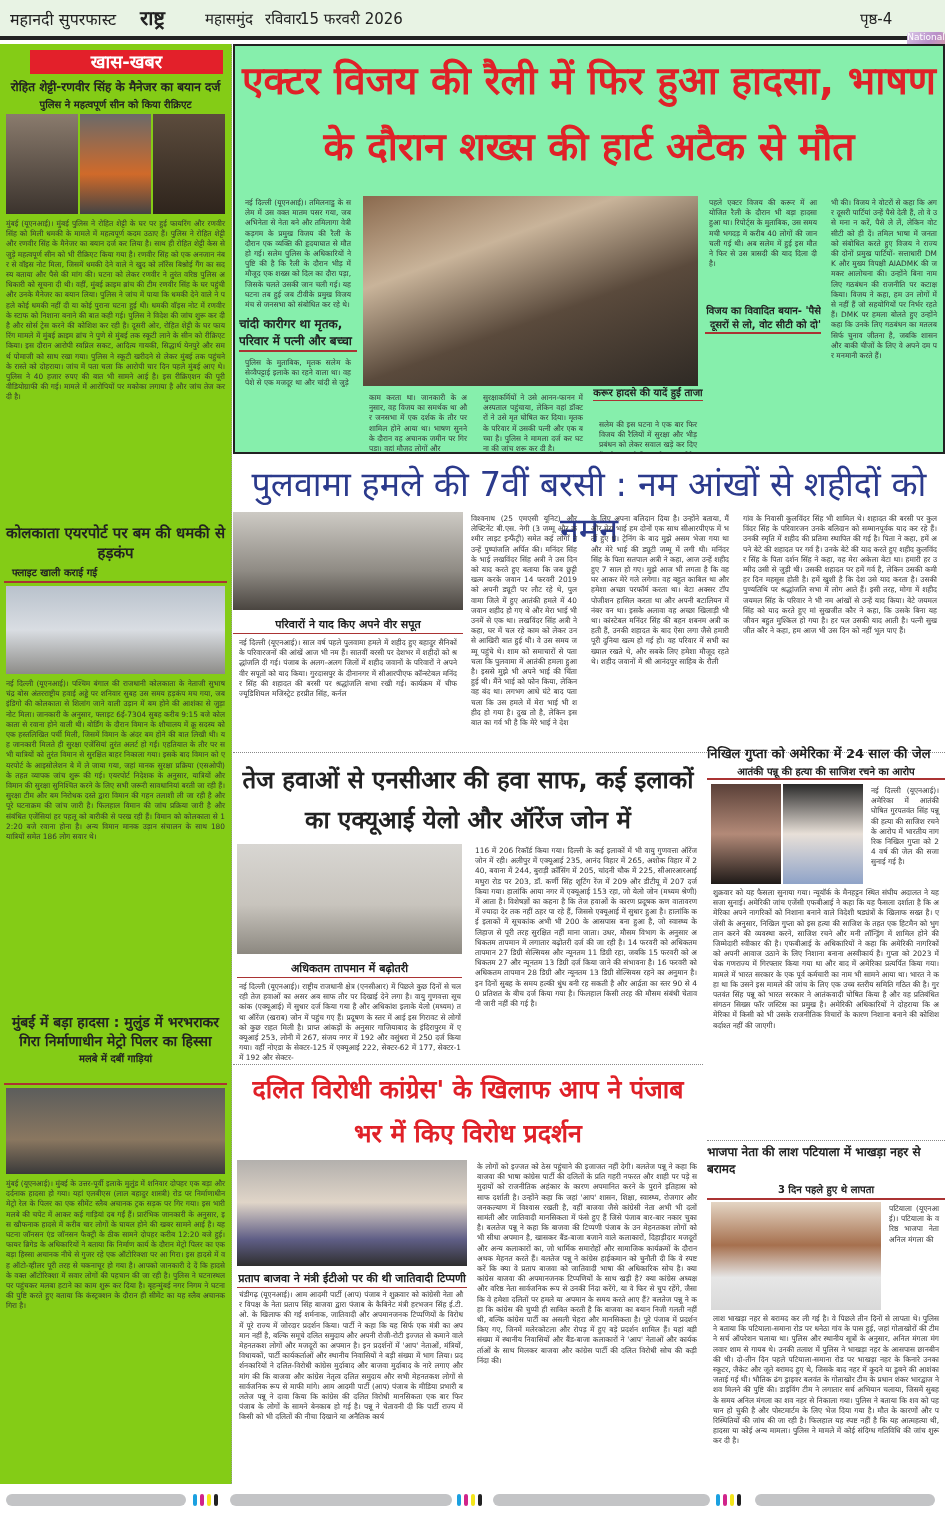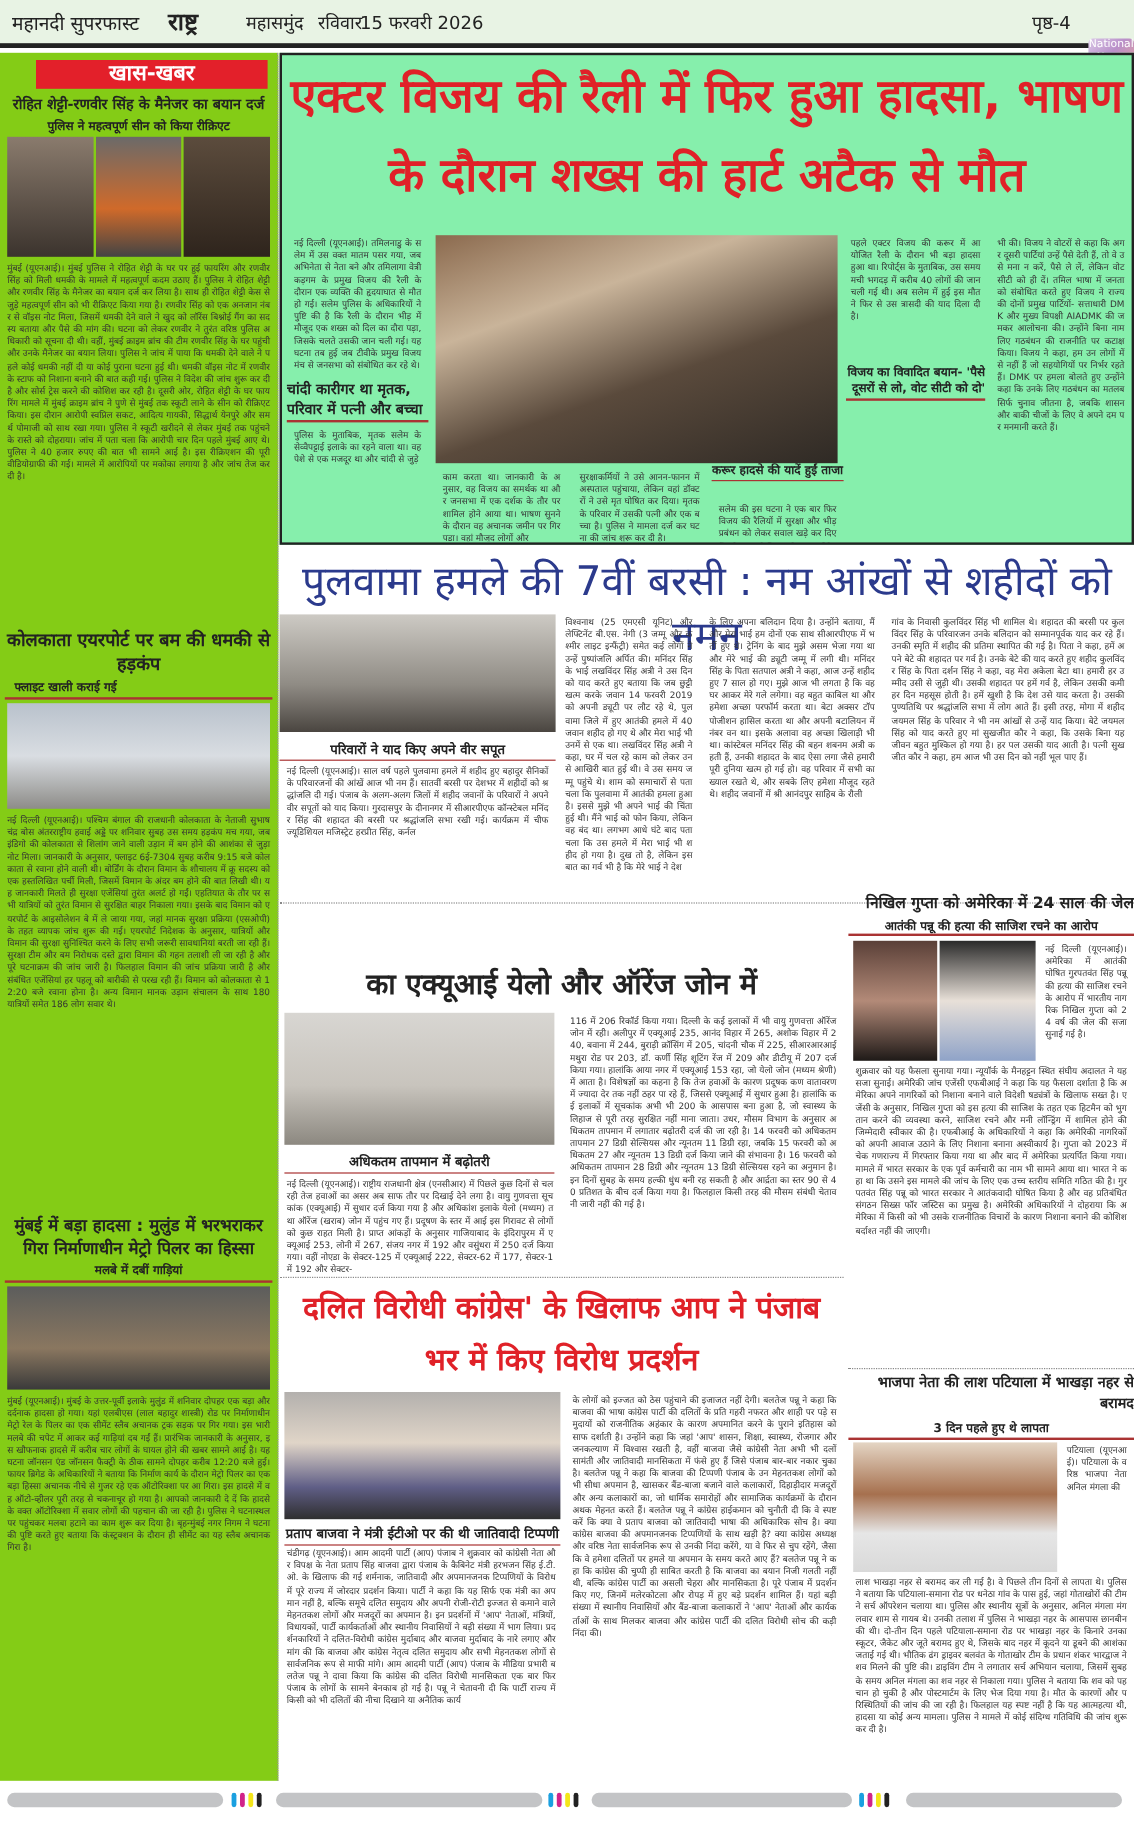--- a/index.html
+++ b/index.html
@@ -19,21 +19,21 @@
   .photo { background: #777; position: relative; }
   .body-text { font-size: 7.4px; line-height: 10.2px; color: #333; text-align: justify; padding: 2px 6px; word-break: break-all; }
   .rule-red { border-bottom: 2px solid #a33; }
 
   .box-vijay { position: absolute; left: 0; top: 0; width: 712px; height: 410px; border: 2px solid #222; background: #86efac; }
   .h-vijay { color: #e02128; font-size: 39px; font-weight: bold; text-align: center; line-height: 62px; padding-top: 4px; }
   .h-pulwama { position: absolute; left: 0; top: 416px; width: 712px; color: #2b3a8c; font-size: 34px; font-weight: normal; text-align: center; }
   .h-ncr { position: absolute; left: 0; top: 716px; width: 470px; color: #222; font-size: 24px; font-weight: bold; text-align: center; line-height: 40px; }
   .h-dalit { position: absolute; left: 0; top: 1024px; width: 470px; color: #e02128; font-size: 25px; font-weight: bold; text-align: center; line-height: 44px; }
   .caption { font-size: 11px; font-weight: bold; text-align: center; border-bottom: 1px solid #a33; padding: 2px 0; }
-  .sidebar-right-title { font-weight: bold; text-align: right; font-size: 14px; line-height: 20px; }
+  .sidebar-right-title { font-weight: bold; text-align: left; font-size: 14px; line-height: 20px; }
   .dotted-sep { position: absolute; left: 0; width: 712px; border-top: 1px dotted #888; }
 
   .footer { position: absolute; left: 0; top: 1490px; width: 945px; height: 20px; }
   .pill { position: absolute; top: 4px; height: 12px; border-radius: 6px; background: #c3c4c6; }
   .dot { position: absolute; top: 4px; width: 4px; height: 12px; border-radius: 2px; }
   .txt-col { position: absolute; overflow: hidden; }
 </style>
 </head>
 <body>
 
@@ -57,21 +57,21 @@
     <div class="photo" style="flex:1;background:linear-gradient(#5c4c3d,#2e241c)"></div>
   </div>
   <div class="body-text txt-col" style="position:static;height:300px">मुंबई (यूएनआई)। मुंबई पुलिस ने रोहित शेट्टी के घर पर हुई फायरिंग और रणवीर सिंह को मिली धमकी के मामले में महत्वपूर्ण कदम उठाए हैं। पुलिस ने रोहित शेट्टी और रणवीर सिंह के मैनेजर का बयान दर्ज कर लिया है। साथ ही रोहित शेट्टी केस से जुड़े महत्वपूर्ण सीन को भी रीक्रिएट किया गया है। रणवीर सिंह को एक अनजान नंबर से वॉइस नोट मिला, जिसमें धमकी देने वाले ने खुद को लॉरेंस बिश्नोई गैंग का सदस्य बताया और पैसे की मांग की। घटना को लेकर रणवीर ने तुरंत वरिष्ठ पुलिस अधिकारी को सूचना दी थी। वहीं, मुंबई क्राइम ब्रांच की टीम रणवीर सिंह के घर पहुंची और उनके मैनेजर का बयान लिया। पुलिस ने जांच में पाया कि धमकी देने वाले ने पहले कोई धमकी नहीं दी या कोई पुराना घटना हुई थी। धमकी वॉइस नोट में रणवीर के स्टाफ को निशाना बनाने की बात कही गई। पुलिस ने विदेश की जांच शुरू कर दी है और सोर्स ट्रेस करने की कोशिश कर रही है। दूसरी ओर, रोहित शेट्टी के घर फायरिंग मामले में मुंबई क्राइम ब्रांच ने पुणे से मुंबई तक स्कूटी लाने के सीन को रीक्रिएट किया। इस दौरान आरोपी स्वप्निल सकट, आदित्य गायकी, सिद्धार्थ येनपुरे और समर्थ पोमाजी को साथ रखा गया। पुलिस ने स्कूटी खरीदने से लेकर मुंबई तक पहुंचने के रास्ते को दोहराया। जांच में पता चला कि आरोपी चार दिन पहले मुंबई आए थे। पुलिस ने 40 हजार रुपए की बात भी सामने आई है। इस रीक्रिएशन की पूरी वीडियोग्राफी की गई। मामले में आरोपियों पर मकोका लगाया है और जांच तेज कर दी है।</div>
 
   <div class="h-left" style="font-size:15px;line-height:20px;margin-top:6px">कोलकाता एयरपोर्ट पर बम की धमकी से हड़कंप</div>
   <div class="rule-red" style="font-size:10px;font-weight:bold;padding:2px 8px;margin:0 4px">फ्लाइट खाली कराई गई</div>
   <div class="photo" style="margin:3px 6px;height:88px;background:linear-gradient(#b9c2cc,#d9dde2 50%,#8d8c88)"></div>
   <div class="body-text txt-col" style="position:static;height:330px">नई दिल्ली (यूएनआई)। पश्चिम बंगाल की राजधानी कोलकाता के नेताजी सुभाष चंद्र बोस अंतरराष्ट्रीय हवाई अड्डे पर शनिवार सुबह उस समय हड़कंप मच गया, जब इंडिगो की कोलकाता से शिलांग जाने वाली उड़ान में बम होने की आशंका से जुड़ा नोट मिला। जानकारी के अनुसार, फ्लाइट 6ई-7304 सुबह करीब 9:15 बजे कोलकाता से रवाना होने वाली थी। बोर्डिंग के दौरान विमान के शौचालय में क्रू सदस्य को एक हस्तलिखित पर्ची मिली, जिसमें विमान के अंदर बम होने की बात लिखी थी। यह जानकारी मिलते ही सुरक्षा एजेंसियां तुरंत अलर्ट हो गईं। एहतियात के तौर पर सभी यात्रियों को तुरंत विमान से सुरक्षित बाहर निकाला गया। इसके बाद विमान को एयरपोर्ट के आइसोलेशन बे में ले जाया गया, जहां मानक सुरक्षा प्रक्रिया (एसओपी) के तहत व्यापक जांच शुरू की गई। एयरपोर्ट निदेशक के अनुसार, यात्रियों और विमान की सुरक्षा सुनिश्चित करने के लिए सभी जरूरी सावधानियां बरती जा रही हैं। सुरक्षा टीम और बम निरोधक दस्ते द्वारा विमान की गहन तलाशी ली जा रही है और पूरे घटनाक्रम की जांच जारी है। फिलहाल विमान की जांच प्रक्रिया जारी है और संबंधित एजेंसियां हर पहलू को बारीकी से परख रही हैं। विमान को कोलकाता से 12:20 बजे रवाना होना है। अन्य विमान मानक उड़ान संचालन के साथ 180 यात्रियों समेत 186 लोग सवार थे।</div>
 
   <div class="h-left" style="font-size:14px;line-height:19px;margin-top:6px">मुंबई में बड़ा हादसा : मुलुंड में भरभराकर गिरा निर्माणाधीन मेट्रो पिलर का हिस्सा</div>
-  <div class="sub-left rule-red" style="margin:0 4px;padding-bottom:2px">मलबे में दबीं गाड़ियां</div>
+  <div class="sub-left rule-red" style="margin:0 4px;padding-bottom:18px">मलबे में दबीं गाड़ियां</div>
   <div class="photo" style="margin:3px 6px;height:86px;background:linear-gradient(#5c5d5c,#8a7760 60%,#3a3a3a)"></div>
   <div class="body-text txt-col" style="position:static;height:280px">मुंबई (यूएनआई)। मुंबई के उत्तर-पूर्वी इलाके मुलुंड में शनिवार दोपहर एक बड़ा और दर्दनाक हादसा हो गया। यहां एलबीएस (लाल बहादुर शास्त्री) रोड पर निर्माणाधीन मेट्रो रेल के पिलर का एक सीमेंट स्लैब अचानक ट्रक सड़क पर गिर गया। इस भारी मलबे की चपेट में आकर कई गाड़ियां दब गईं हैं। प्रारंभिक जानकारी के अनुसार, इस खौफनाक हादसे में करीब चार लोगों के घायल होने की खबर सामने आई है। यह घटना जॉनसन एंड जॉनसन फैक्ट्री के ठीक सामने दोपहर करीब 12:20 बजे हुई। फायर ब्रिगेड के अधिकारियों ने बताया कि निर्माण कार्य के दौरान मेट्रो पिलर का एक बड़ा हिस्सा अचानक नीचे से गुजर रहे एक ऑटोरिक्शा पर आ गिरा। इस हादसे में वह ऑटो-व्हीलर पूरी तरह से चकनाचूर हो गया है। आपको जानकारी दे दें कि हादसे के वक्त ऑटोरिक्शा में सवार लोगों की पहचान की जा रही है। पुलिस ने घटनास्थल पर पहुंचकर मलबा हटाने का काम शुरू कर दिया है। बृहन्मुंबई नगर निगम ने घटना की पुष्टि करते हुए बताया कि कंस्ट्रक्शन के दौरान ही सीमेंट का यह स्लैब अचानक गिरा है।</div>
 </div>
 
 <div class="col-main">
 
   <div class="box-vijay">
     <div class="h-vijay">एक्टर विजय की रैली में फिर हुआ हादसा, भाषण</div>
     <div class="h-vijay">के दौरान शख्स की हार्ट अटैक से मौत</div>
 
@@ -92,20 +92,21 @@
 
   <div class="h-pulwama">पुलवामा हमले की 7वीं बरसी : नम आंखों से शहीदों को नमन</div>
   <div class="photo txt-col" style="left:0;top:468px;width:230px;height:98px;background:linear-gradient(#cdcac4,#8f8b84 60%,#4a4540)"></div>
   <div class="caption txt-col" style="left:0;top:570px;width:230px">परिवारों ने याद किए अपने वीर सपूत</div>
   <div class="body-text txt-col" style="left:0;top:592px;width:230px;height:110px">नई दिल्ली (यूएनआई)। साल वर्ष पहले पुलवामा हमले में शहीद हुए बहादुर सैनिकों के परिवारजनों की आंखें आज भी नम हैं। सातवीं बरसी पर देशभर में शहीदों को श्रद्धांजलि दी गई। पंजाब के अलग-अलग जिलों में शहीद जवानों के परिवारों ने अपने वीर सपूतों को याद किया। गुरदासपुर के दीनानगर में सीआरपीएफ कॉन्स्टेबल मनिंदर सिंह की शहादत की बरसी पर श्रद्धांजलि सभा रखी गई। कार्यक्रम में चीफ ज्यूडिशियल मजिस्ट्रेट हरप्रीत सिंह, कर्नल</div>
   <div class="body-text txt-col" style="left:232px;top:468px;width:118px;height:236px">विश्वनाथ (25 एमएसी यूनिट) और लेफ्टिनेंट बी.एस. नेगी (3 जम्मू और कश्मीर लाइट इन्फैंट्री) समेत कई लोगों ने उन्हें पुष्पांजलि अर्पित की। मनिंदर सिंह के भाई लखविंदर सिंह अत्री ने उस दिन को याद करते हुए बताया कि जब छुट्टी खत्म करके जवान 14 फरवरी 2019 को अपनी ड्यूटी पर लौट रहे थे, पुलवामा जिले में हुए आतंकी हमले में 40 जवान शहीद हो गए थे और मेरा भाई भी उनमें से एक था। लखविंदर सिंह अत्री ने कहा, घर में चल रहे काम को लेकर उनसे आखिरी बात हुई थी। वे उस समय जम्मू पहुंचे थे। शाम को समाचारों से पता चला कि पुलवामा में आतंकी हमला हुआ है। इससे मुझे भी अपने भाई की चिंता हुई थी। मैंने भाई को फोन किया, लेकिन वह बंद था। लगभग आधे घंटे बाद पता चला कि उस हमले में मेरा भाई भी शहीद हो गया है। दुख तो है, लेकिन इस बात का गर्व भी है कि मेरे भाई ने देश</div>
   <div class="body-text txt-col" style="left:352px;top:468px;width:150px;height:236px">के लिए अपना बलिदान दिया है। उन्होंने बताया, मैं और मेरा भाई हम दोनों एक साथ सीआरपीएफ में भर्ती हुए थे। ट्रेनिंग के बाद मुझे असम भेजा गया था और मेरे भाई की ड्यूटी जम्मू में लगी थी। मनिंदर सिंह के पिता सतपाल अत्री ने कहा, आज उन्हें शहीद हुए 7 साल हो गए। मुझे आज भी लगता है कि वह घर आकर मेरे गले लगेगा। वह बहुत काबिल था और हमेशा अच्छा परफॉर्म करता था। बेटा अक्सर टॉप पोजीशन हासिल करता था और अपनी बटालियन में नंबर वन था। इसके अलावा वह अच्छा खिलाड़ी भी था। कांस्टेबल मनिंदर सिंह की बहन शबनम अत्री कहती हैं, उनकी शहादत के बाद ऐसा लगा जैसे हमारी पूरी दुनिया खत्म हो गई हो। वह परिवार में सभी का ख्याल रखते थे, और सबके लिए हमेशा मौजूद रहते थे। शहीद जवानों में श्री आनंदपुर साहिब के रौली</div>
   <div class="body-text txt-col" style="left:504px;top:468px;width:206px;height:236px">गांव के निवासी कुलविंदर सिंह भी शामिल थे। शहादत की बरसी पर कुलविंदर सिंह के परिवारजन उनके बलिदान को सम्मानपूर्वक याद कर रहे हैं। उनकी स्मृति में शहीद की प्रतिमा स्थापित की गई है। पिता ने कहा, हमें अपने बेटे की शहादत पर गर्व है। उनके बेटे की याद करते हुए शहीद कुलविंदर सिंह के पिता दर्शन सिंह ने कहा, वह मेरा अकेला बेटा था। हमारी हर उम्मीद उसी से जुड़ी थी। उसकी शहादत पर हमें गर्व है, लेकिन उसकी कमी हर दिन महसूस होती है। हमें खुशी है कि देश उसे याद करता है। उसकी पुण्यतिथि पर श्रद्धांजलि सभा में लोग आते हैं। इसी तरह, मोगा में शहीद जयमल सिंह के परिवार ने भी नम आंखों से उन्हें याद किया। बेटे जयमल सिंह को याद करते हुए मां सुखजीत कौर ने कहा, कि उसके बिना यह जीवन बहुत मुश्किल हो गया है। हर पल उसकी याद आती है। पत्नी सुखजीत कौर ने कहा, हम आज भी उस दिन को नहीं भूल पाए हैं।</div>
   <div class="dotted-sep" style="top:708px"></div>
 
+  <div class="h-ncr">तेज हवाओं से एनसीआर की हवा साफ, कई इलाकों</div>
   <div class="h-ncr" style="top:756px">का एक्यूआई येलो और ऑरेंज जोन में</div>
   <div class="photo txt-col" style="left:4px;top:800px;width:225px;height:110px;background:linear-gradient(#d8d6d2,#c8c4bd 55%,#8c8880)"></div>
   <div class="caption txt-col" style="left:4px;top:914px;width:225px">अधिकतम तापमान में बढ़ोतरी</div>
   <div class="body-text txt-col" style="left:0;top:936px;width:234px;height:82px">नई दिल्ली (यूएनआई)। राष्ट्रीय राजधानी क्षेत्र (एनसीआर) में पिछले कुछ दिनों से चल रही तेज हवाओं का असर अब साफ तौर पर दिखाई देने लगा है। वायु गुणवत्ता सूचकांक (एक्यूआई) में सुधार दर्ज किया गया है और अधिकांश इलाके येलो (मध्यम) तथा ऑरेंज (खराब) जोन में पहुंच गए हैं। प्रदूषण के स्तर में आई इस गिरावट से लोगों को कुछ राहत मिली है। प्राप्त आंकड़ों के अनुसार गाजियाबाद के इंदिरापुरम में एक्यूआई 253, लोनी में 267, संजय नगर में 192 और वसुंधरा में 250 दर्ज किया गया। वहीं नोएडा के सेक्टर-125 में एक्यूआई 222, सेक्टर-62 में 177, सेक्टर-1 में 192 और सेक्टर-</div>
   <div class="body-text txt-col" style="left:236px;top:800px;width:234px;height:218px">116 में 206 रिकॉर्ड किया गया। दिल्ली के कई इलाकों में भी वायु गुणवत्ता ऑरेंज जोन में रही। अलीपुर में एक्यूआई 235, आनंद विहार में 265, अशोक विहार में 240, बवाना में 244, बुराड़ी क्रॉसिंग में 205, चांदनी चौक में 225, सीआरआरआई मथुरा रोड पर 203, डॉ. कर्णी सिंह शूटिंग रेंज में 209 और डीटीयू में 207 दर्ज किया गया। हालांकि आया नगर में एक्यूआई 153 रहा, जो येलो जोन (मध्यम श्रेणी) में आता है। विशेषज्ञों का कहना है कि तेज हवाओं के कारण प्रदूषक कण वातावरण में ज्यादा देर तक नहीं ठहर पा रहे हैं, जिससे एक्यूआई में सुधार हुआ है। हालांकि कई इलाकों में सूचकांक अभी भी 200 के आसपास बना हुआ है, जो स्वास्थ्य के लिहाज से पूरी तरह सुरक्षित नहीं माना जाता। उधर, मौसम विभाग के अनुसार अधिकतम तापमान में लगातार बढ़ोतरी दर्ज की जा रही है। 14 फरवरी को अधिकतम तापमान 27 डिग्री सेल्सियस और न्यूनतम 11 डिग्री रहा, जबकि 15 फरवरी को अधिकतम 27 और न्यूनतम 13 डिग्री दर्ज किया जाने की संभावना है। 16 फरवरी को अधिकतम तापमान 28 डिग्री और न्यूनतम 13 डिग्री सेल्सियस रहने का अनुमान है। इन दिनों सुबह के समय हल्की धुंध बनी रह सकती है और आर्द्रता का स्तर 90 से 40 प्रतिशत के बीच दर्ज किया गया है। फिलहाल किसी तरह की मौसम संबंधी चेतावनी जारी नहीं की गई है।</div>
 
   <div class="sidebar-right-title txt-col" style="left:474px;top:700px;width:238px;font-size:13px">निखिल गुप्ता को अमेरिका में 24 साल की जेल</div>
   <div class="txt-col rule-red" style="left:474px;top:720px;width:238px;font-size:10px;font-weight:bold;text-align:center">आतंकी पन्नू की हत्या की साजिश रचने का आरोप</div>
   <div class="photo txt-col" style="left:478px;top:740px;width:70px;height:100px;background:linear-gradient(#5a4038,#b38a78 50%,#1f1a18)"></div>
   <div class="photo txt-col" style="left:550px;top:740px;width:80px;height:100px;background:linear-gradient(#2a2a2a,#e8e0d8 50%,#8fa3c8)"></div>

